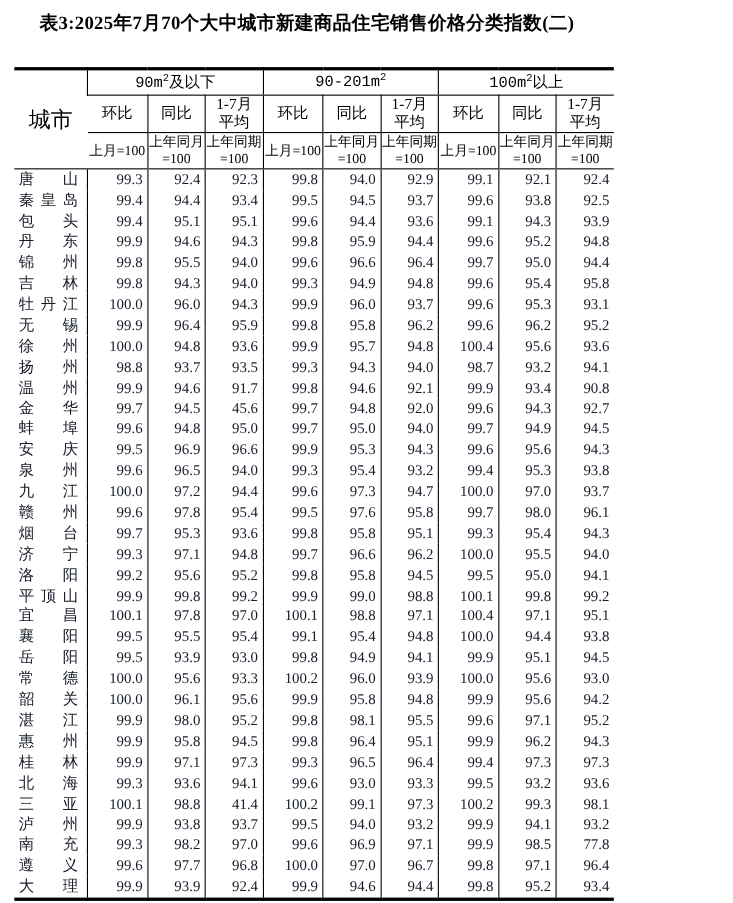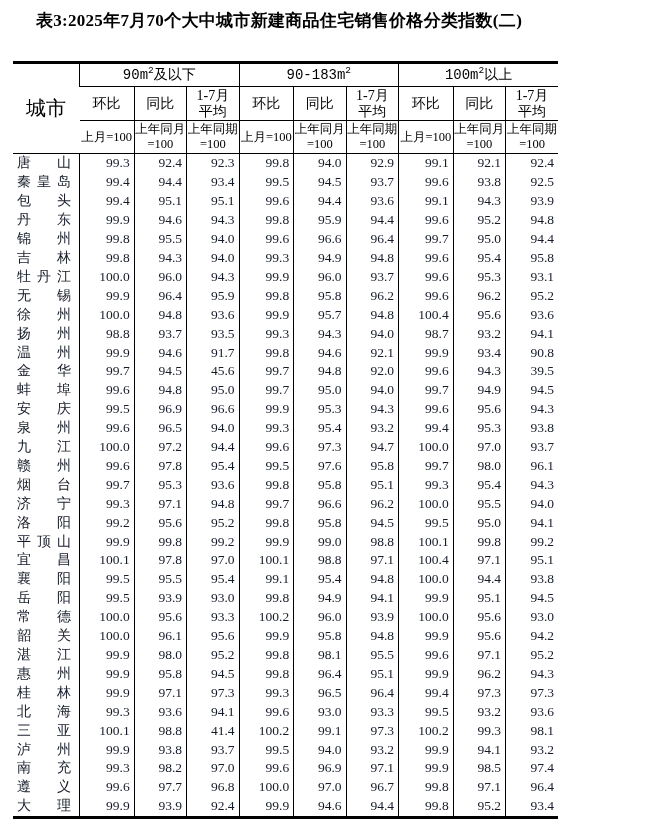--- a/index.html
+++ b/index.html
@@ -74,21 +74,21 @@
         <col class="c-val">
         <col class="c-val">
       <col class="c-val">
         <col class="c-val">
         <col class="c-val">
     </colgroup>
     <thead>
       <tr>
         <th class="city-h" rowspan="3">城市</th>
         <th class="group-h" colspan="3"><span>90m</span><span class="sup">2</span><span>及以下</span></th>
-        <th class="group-h" colspan="3"><span>90-183m</span><span class="sup">2</span><span></span></th>
+        <th class="group-h" colspan="3"><span>90-201m</span><span class="sup">2</span><span></span></th>
         <th class="group-h" colspan="3"><span>100m</span><span class="sup">2</span><span>以上</span></th>
       </tr>
       <tr>
         <th class="metric-h">环比</th>
         <th class="metric-h">同比</th>
         <th class="metric-h">1-7月
 平均</th>
         <th class="metric-h">环比</th>
         <th class="metric-h">同比</th>
         <th class="metric-h">1-7月
@@ -314,21 +314,21 @@
             </div>
           </td>
           <td class="num">99.7</td>
           <td class="num">94.5</td>
           <td class="num">45.6</td>
           <td class="num">99.7</td>
           <td class="num">94.8</td>
           <td class="num">92.0</td>
           <td class="num">99.6</td>
           <td class="num">94.3</td>
-          <td class="num">39.5</td>
+          <td class="num">92.7</td>
         </tr>
         <tr>
           <td class="city">
             <div class="city-wrap">
               <span>蚌</span>
               <span>埠</span>
             </div>
           </td>
           <td class="num">99.6</td>
           <td class="num">94.8</td>
@@ -672,21 +672,21 @@
             </div>
           </td>
           <td class="num">99.3</td>
           <td class="num">98.2</td>
           <td class="num">97.0</td>
           <td class="num">99.6</td>
           <td class="num">96.9</td>
           <td class="num">97.1</td>
           <td class="num">99.9</td>
           <td class="num">98.5</td>
-          <td class="num">97.4</td>
+          <td class="num">77.8</td>
         </tr>
         <tr>
           <td class="city">
             <div class="city-wrap">
               <span>遵</span>
               <span>义</span>
             </div>
           </td>
           <td class="num">99.6</td>
           <td class="num">97.7</td>

